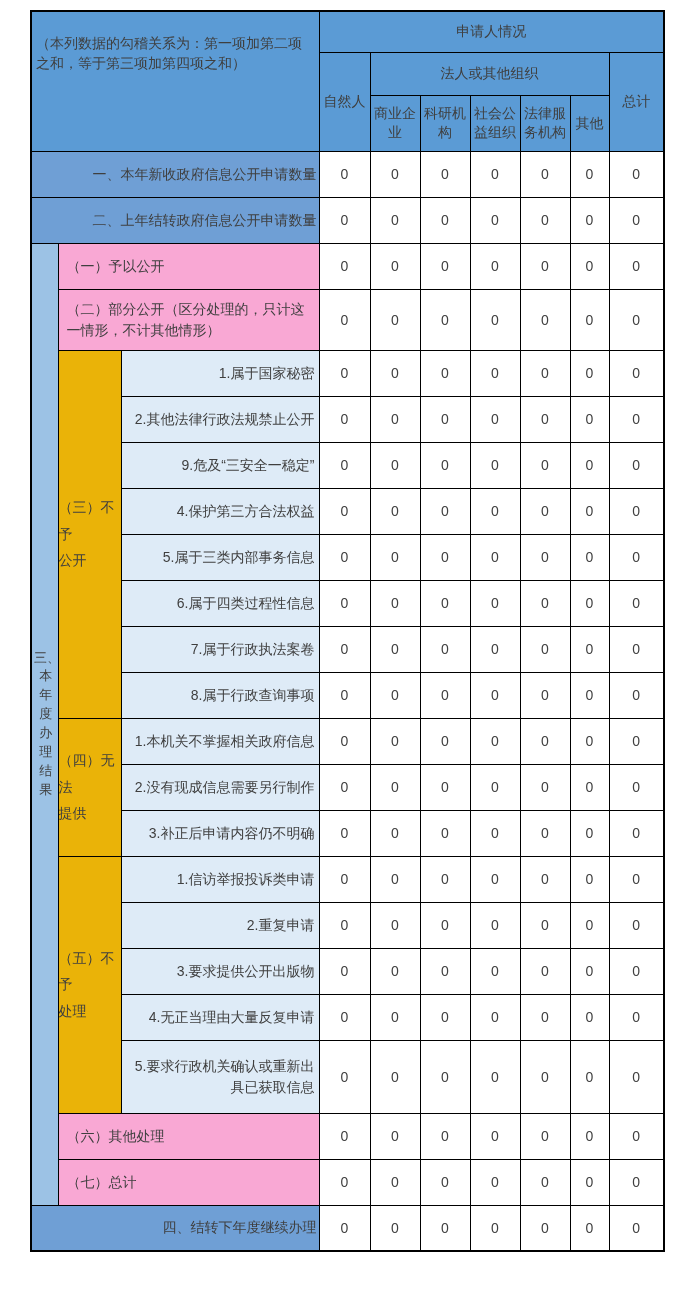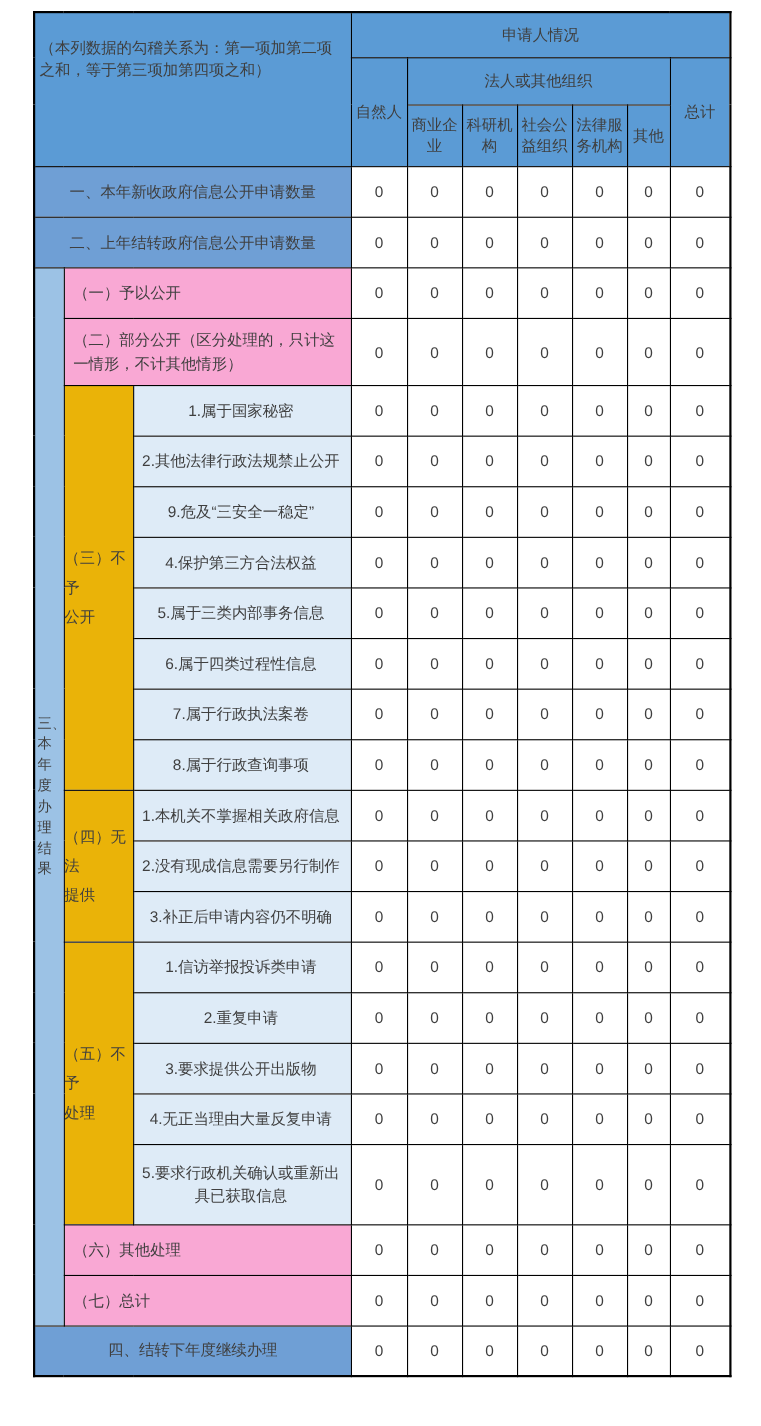--- a/index.html
+++ b/index.html
@@ -20,31 +20,31 @@
     vertical-align:middle;
     word-break:break-all;
   }
   
   td.hdr{background:#5b9bd5;text-align:center;line-height:1.35;}
   td.note{
     background:#5b9bd5;text-align:left;vertical-align:top;
     padding:21px 6px 0 4px;line-height:1.45;
   }
   
-  td.lbl-main{background:#6f9fd5;text-align:center;padding:0 2px 0 2px;line-height:1.35;}
+  td.lbl-main{background:#6f9fd5;text-align:right;padding:0 2px 0 2px;line-height:1.35;}
   td.sec{
-    background:#9cc2e5;text-align:left;vertical-align:middle;
+    background:#9cc2e5;text-align:center;vertical-align:middle;
     font-size:13px;line-height:1.45;padding:0 0 0 2px;
   }
   td.lbl-grpcol{
     background:#eab308;text-align:left;
     white-space:pre-line;line-height:1.9;padding:0;
   }
   td.lbl-group{background:#f9a8d4;text-align:left;padding:0 4px 0 8px;line-height:1.45;}
-  td.lbl-leaf{background:#deebf7;text-align:center;padding:0 4px 0 2px;line-height:1.45;}
+  td.lbl-leaf{background:#deebf7;text-align:right;padding:0 4px 0 2px;line-height:1.45;}
   td.val{background:#ffffff;text-align:center;}
   
   tr.hr1{height:41px;}
   tr.hr2{height:43px;}
   tr.hr3{height:56px;}
   tr.r-std{height:46px;}
   tr.r-tall{height:61px;}
   tr.r-xtall{height:73px;}
 </style>
 </head>

